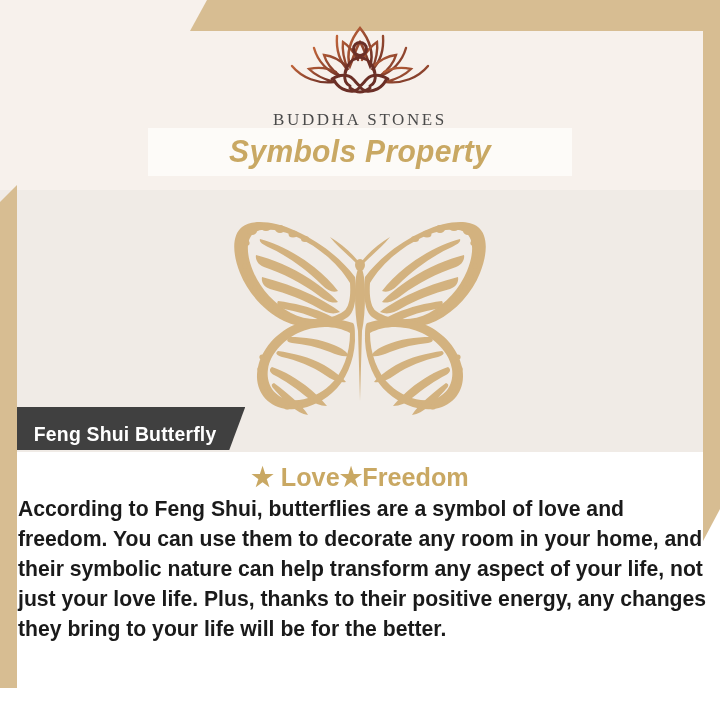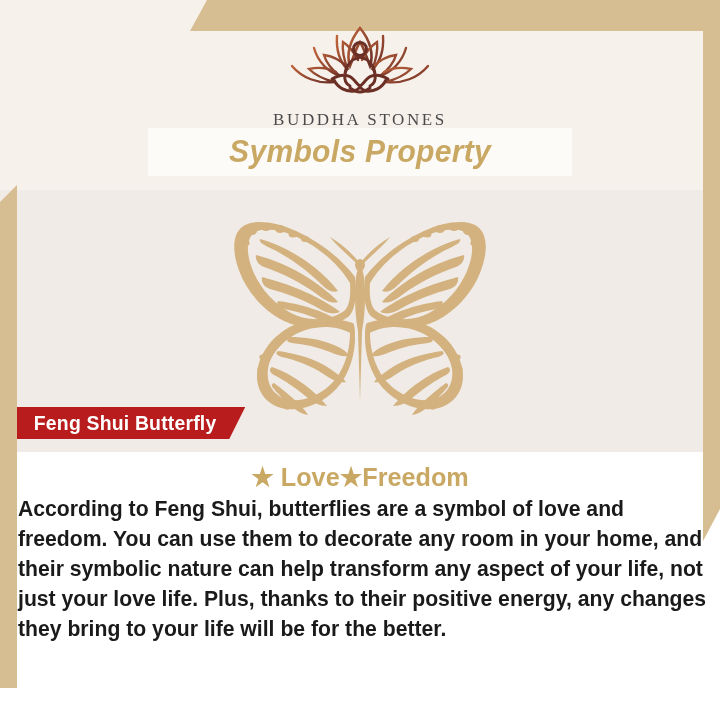--- a/index.html
+++ b/index.html
@@ -121,22 +121,22 @@
     left: 0; top: 205px;
     width: 720px;
     text-align: center;
   }
 
   
   .tab {
     position: absolute;
     left: 17px; top: 407px;
     height: 31px;
-    padding: 1px 26px 0 14px;
-    background: #b91c1c;
+    padding: 12px 26px 0 14px;
+    background: #404040;
     display: flex;
     align-items: center;
     clip-path: polygon(0 0, 100% 0, calc(100% - 16px) 100%, 0 100%);
   }
   .tab-label {
     font-family: "Liberation Sans Narrow", "Liberation Sans", sans-serif;
     font-size: 20px;
     font-weight: bold;
     color: #ffffff;
     letter-spacing: 0.2px;

